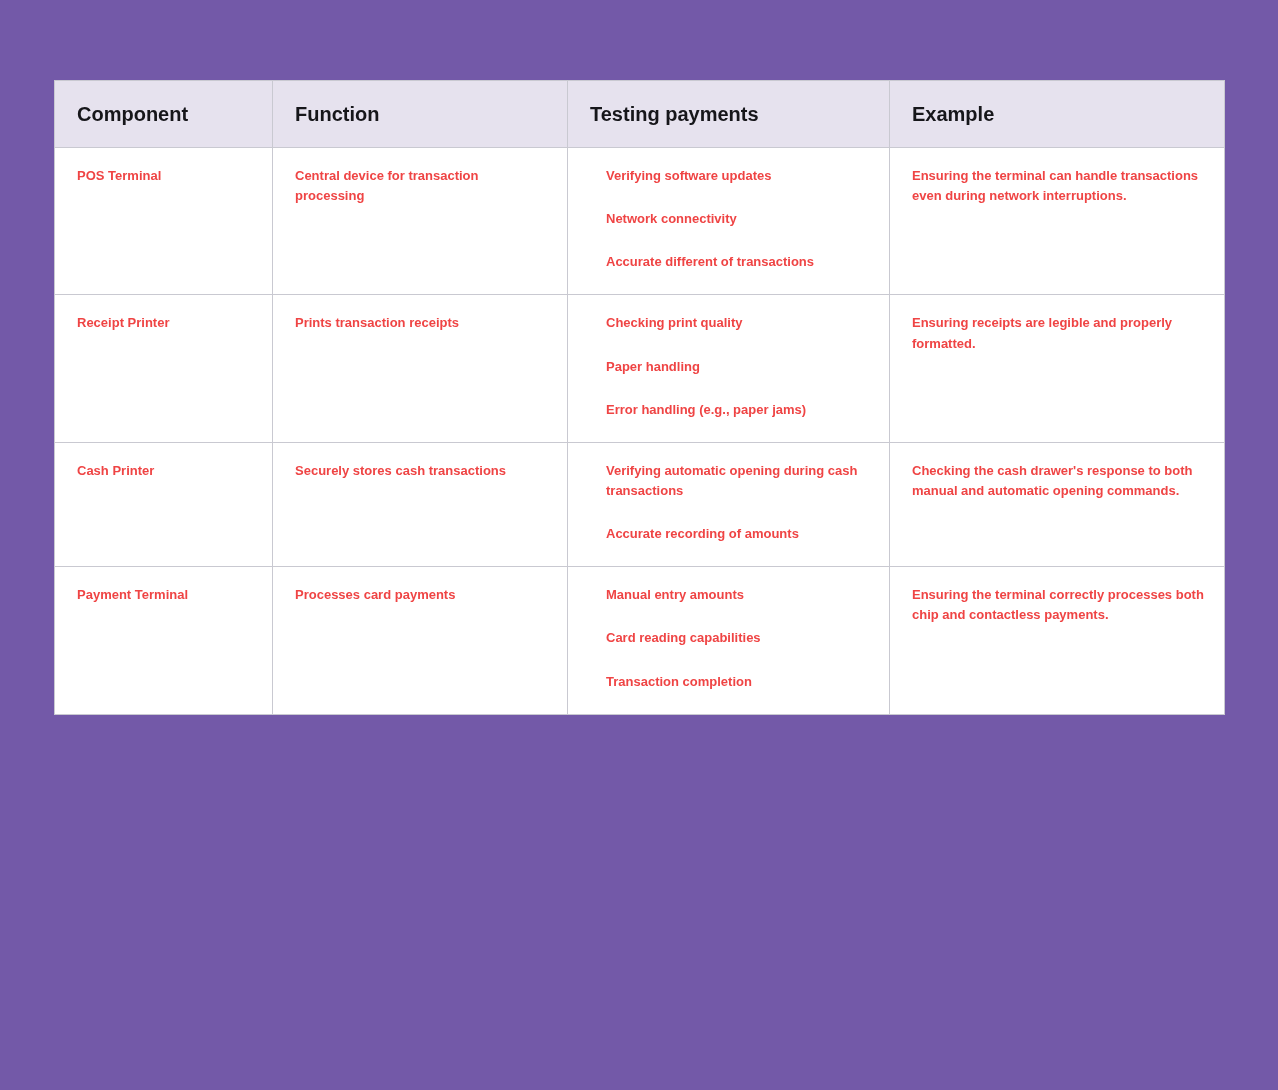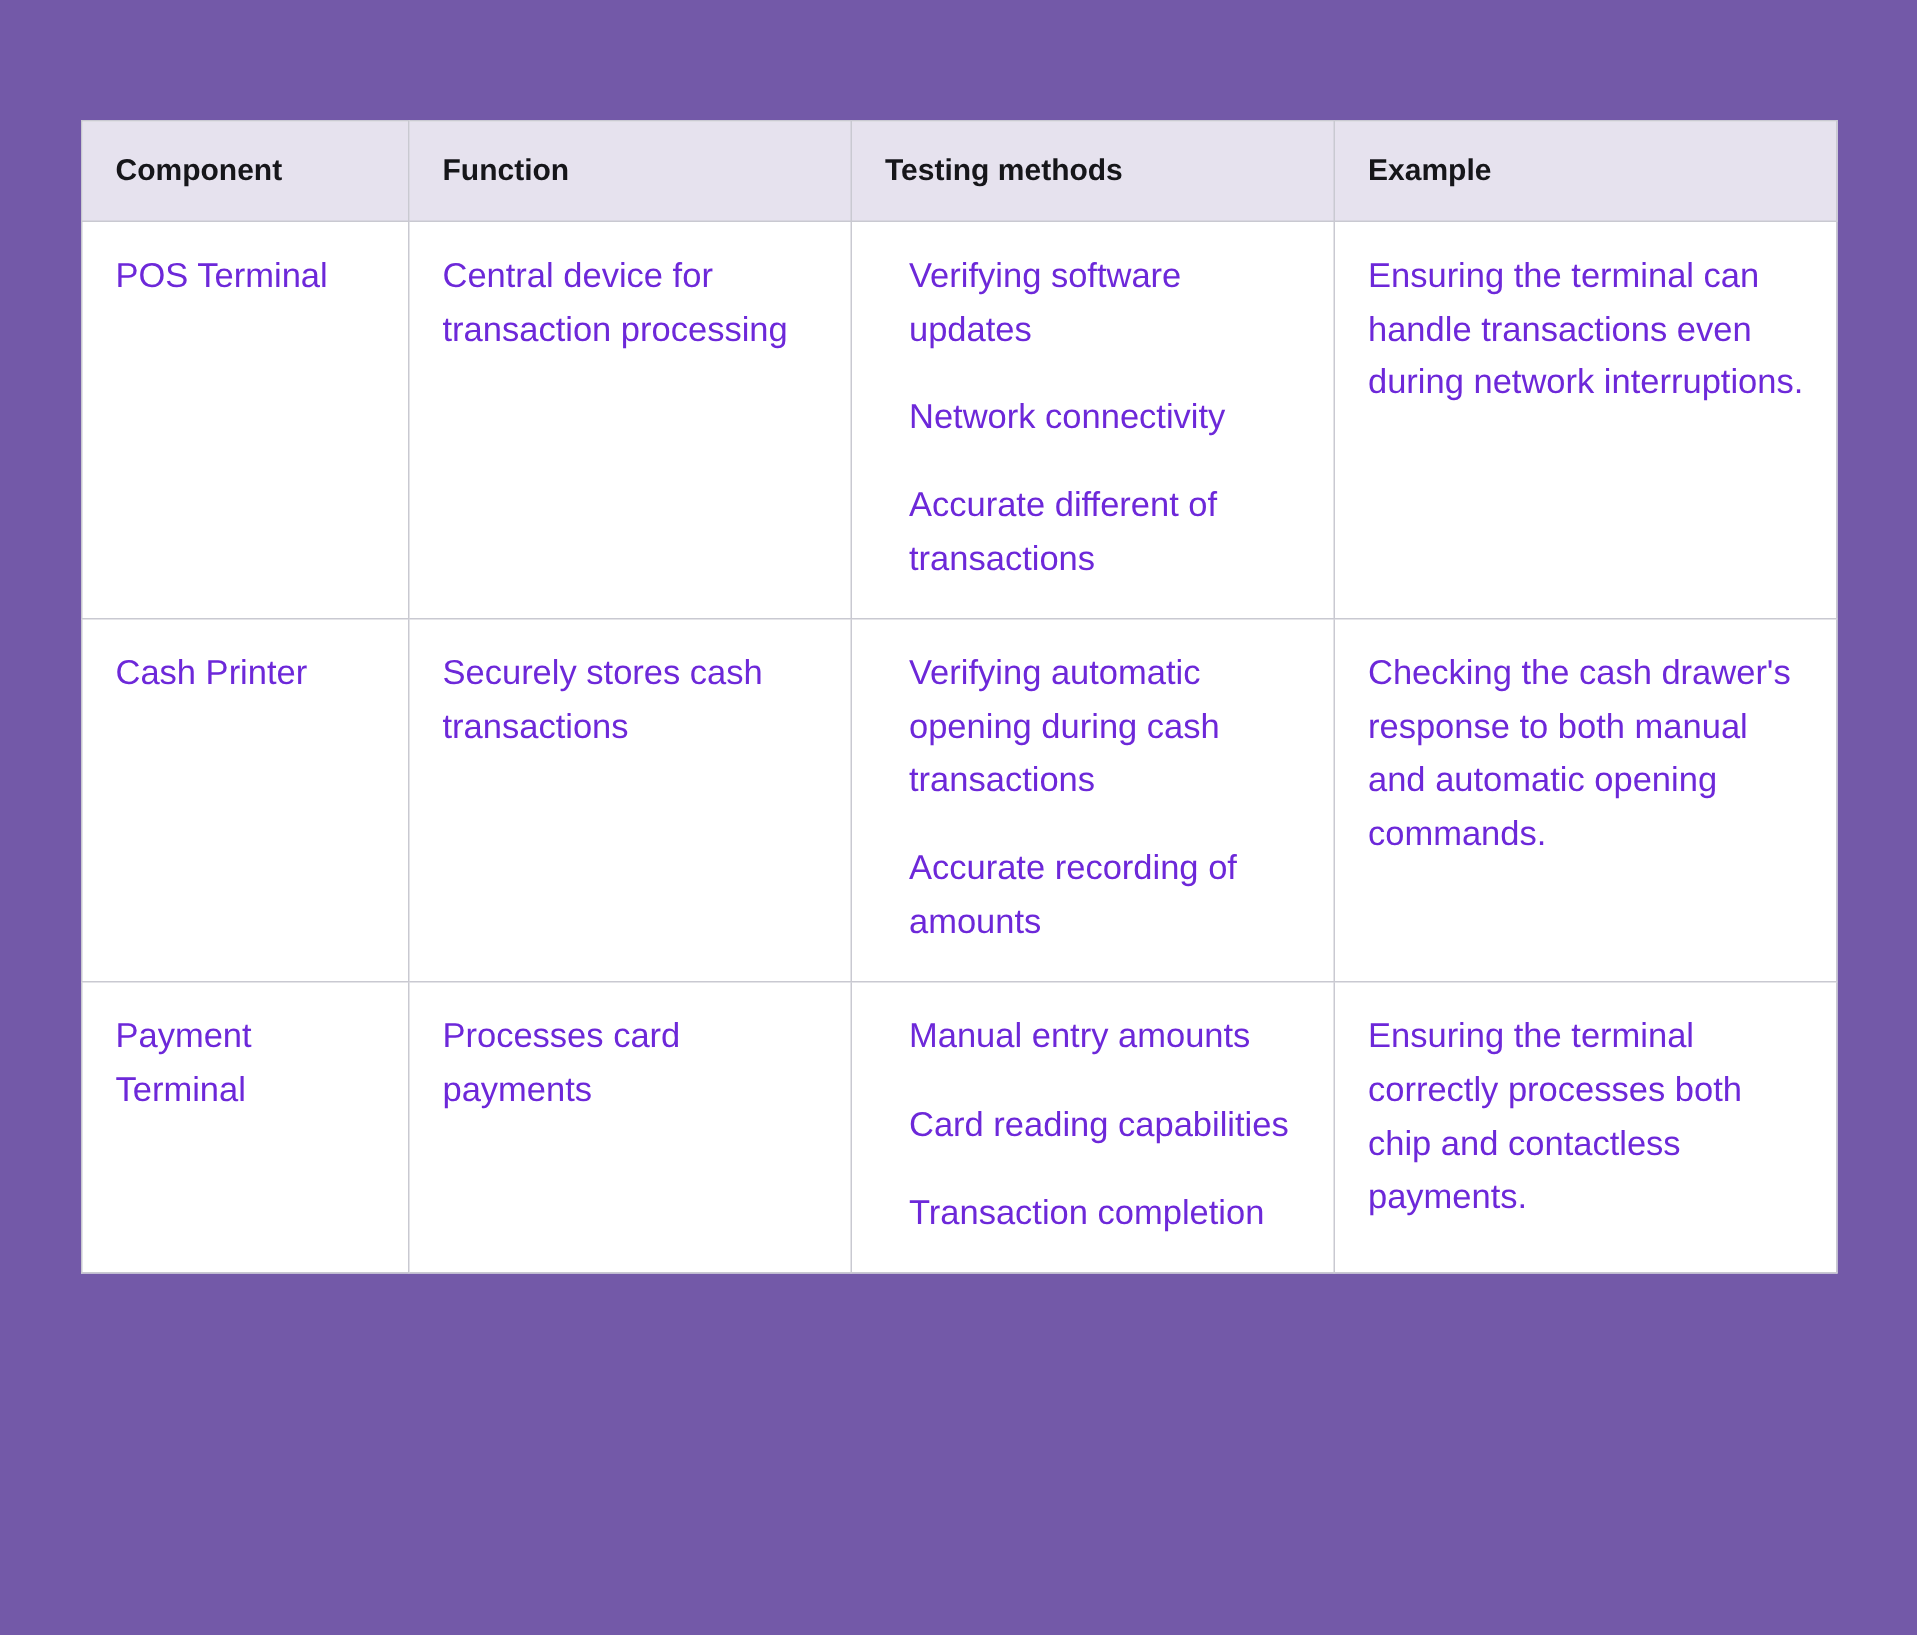--- a/index.html
+++ b/index.html
@@ -45,24 +45,25 @@
   }
   table.data-table thead th {
     background: #e6e2ee;
     font-size: 20px;
     font-weight: bold;
     color: #16161a;
     padding: 20px 20px 20px 22px;
     line-height: 1.3;
   }
   table.data-table tbody td {
-    font-size: 23px;
-    color: #6d28d9;
+    font-size: 13px;
+    color: #ef4444;
     padding: 18px 20px 22px 22px;
     line-height: 1.55;
+    font-weight: bold;
   }
   td.col-component {
     font-size: 18px;
     padding-top: 19px;
   }
   ul.item-list {
     margin: 0;
     padding: 0;
     list-style: none;
   }
@@ -82,40 +83,52 @@
       <colgroup>
         <col class="c1">
           <col class="c2">
           <col class="c3">
           <col class="c4">
       </colgroup>
       <thead>
         <tr>
           <th>Component</th>
           <th>Function</th>
-          <th>Testing methods</th>
+          <th>Testing payments</th>
           <th>Example</th>
         </tr>
       </thead>
       <tbody>
 
         <tr>
           <td class="col-component">POS Terminal</td>
           <td>Central device for transaction processing</td>
           <td>
             <ul class="item-list">
               <li>Verifying software updates</li>
               <li>Network connectivity</li>
               <li>Accurate different of transactions</li>
             </ul>
           </td>
           <td>Ensuring the terminal can handle transactions even during network interruptions.</td>
         </tr>
 
 
+        <tr>
+          <td class="col-component">Receipt Printer</td>
+          <td>Prints transaction receipts</td>
+          <td>
+            <ul class="item-list">
+              <li>Checking print quality</li>
+              <li>Paper handling</li>
+              <li>Error handling (e.g., paper jams)</li>
+            </ul>
+          </td>
+          <td>Ensuring receipts are legible and properly formatted.</td>
+        </tr>
 
         <tr>
           <td class="col-component">Cash Printer</td>
           <td>Securely stores cash transactions</td>
           <td>
             <ul class="item-list">
               <li>Verifying automatic opening during cash transactions</li>
               <li>Accurate recording of amounts</li>
             </ul>
           </td>

